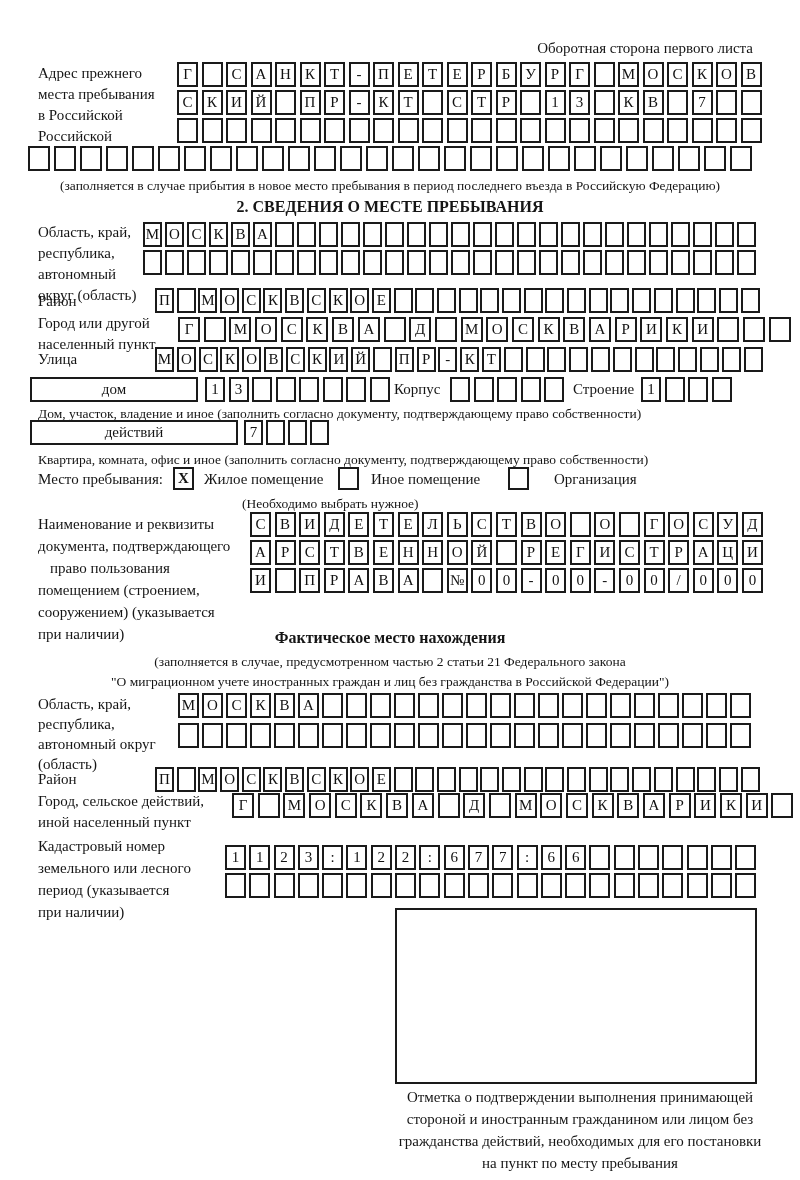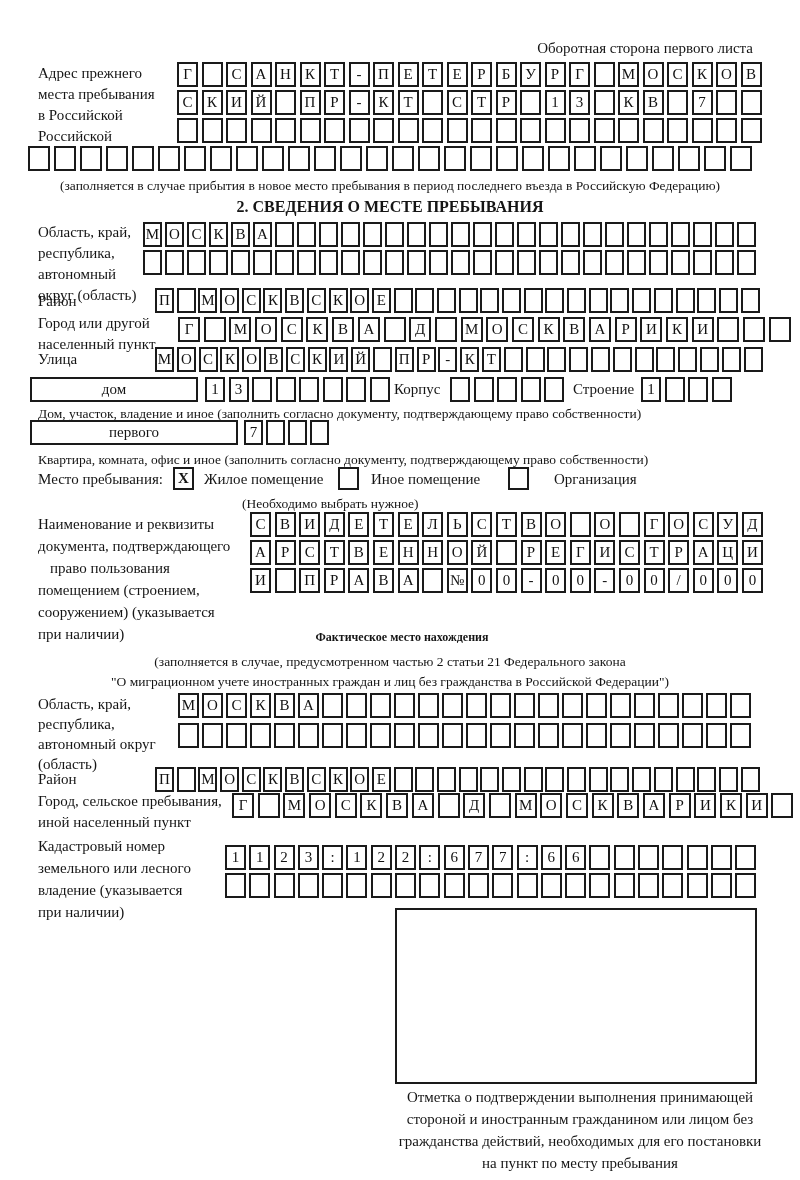--- a/index.html
+++ b/index.html
@@ -324,21 +324,21 @@
   <div class="lbl" style="left:573px;top:380px;">Строение</div>
   <div class="cells" style="left:641px;top:377px;">
       <span class="cell" style="width: 20px; margin-right: 3.5px;">1</span>
       <span class="cell" style="width: 20px; margin-right: 3.5px;"></span>
       <span class="cell" style="width: 20px; margin-right: 3.5px;"></span>
       <span class="cell" style="width: 20px; margin-right: 3.5px;"></span>
     </div>
 
   <div class="lbl small" style="left:38px;top:404px;">Дом, участок, владение и иное (заполнить согласно документу, подтверждающему право собственности)</div>
 
-  <div class="widebox" style="left:30px;top:420px;width:208px;">первого</div>
+  <div class="widebox" style="left:30px;top:420px;width:208px;">действий</div>
   <div class="cells" style="left:244px;top:420px;">
       <span class="cell" style="width: 19px; margin-right: 3px;">7</span>
       <span class="cell" style="width: 19px; margin-right: 3px;"></span>
       <span class="cell" style="width: 19px; margin-right: 3px;"></span>
       <span class="cell" style="width: 19px; margin-right: 3px;"></span>
     </div>
 
   <div class="lbl small" style="left:38px;top:450px;">Квартира, комната, офис и иное (заполнить согласно документу, подтверждающему право собственности)</div>
 
   <div class="lbl" style="left:38px;top:470px;">Место пребывания:</div>
@@ -419,21 +419,21 @@
       <span class="cell" style="width: 21px; margin-right: 3.6px;">0</span>
       <span class="cell" style="width: 21px; margin-right: 3.6px;">-</span>
       <span class="cell" style="width: 21px; margin-right: 3.6px;">0</span>
       <span class="cell" style="width: 21px; margin-right: 3.6px;">0</span>
       <span class="cell" style="width: 21px; margin-right: 3.6px;">/</span>
       <span class="cell" style="width: 21px; margin-right: 3.6px;">0</span>
       <span class="cell" style="width: 21px; margin-right: 3.6px;">0</span>
       <span class="cell" style="width: 21px; margin-right: 3.6px;">0</span>
     </div>
 
-  <div class="lbl bold center" style="left:0;top:628px;width:780px;font-size:12px;padding-left:12px;">Фактическое место нахождения</div>
+  <div class="lbl bold center" style="left:0;top:628px;width:780px;font-size:16px;">Фактическое место нахождения</div>
   <div class="lbl small center" style="left:0;top:652px;width:780px;">(заполняется в случае, предусмотренном частью 2 статьи 21 Федерального закона</div>
   <div class="lbl small center" style="left:0;top:672px;width:780px;">"О миграционном учете иностранных граждан и лиц без гражданства в Российской Федерации")</div>
 
   <div class="lbl" style="left:38px;top:695px;">Область, край,</div>
   <div class="lbl" style="left:38px;top:715px;">республика,</div>
   <div class="lbl" style="left:38px;top:735px;">автономный округ</div>
   <div class="lbl" style="left:38px;top:755px;">(область)</div>
   <div class="cells" style="left:178px;top:693px;">
       <span class="cell" style="width: 21px; margin-right: 3px;">М</span>
       <span class="cell" style="width: 21px; margin-right: 3px;">О</span>
@@ -512,21 +512,21 @@
       <span class="cell" style="width: 19px; margin-right: 2.7px;"></span>
       <span class="cell" style="width: 19px; margin-right: 2.7px;"></span>
       <span class="cell" style="width: 19px; margin-right: 2.7px;"></span>
       <span class="cell" style="width: 19px; margin-right: 2.7px;"></span>
       <span class="cell" style="width: 19px; margin-right: 2.7px;"></span>
       <span class="cell" style="width: 19px; margin-right: 2.7px;"></span>
       <span class="cell" style="width: 19px; margin-right: 2.7px;"></span>
       <span class="cell" style="width: 19px; margin-right: 2.7px;"></span>
     </div>
 
-  <div class="lbl" style="left:38px;top:792px;">Город, сельское пребывания,</div>
+  <div class="lbl" style="left:38px;top:792px;">Город, сельское действий,</div>
   <div class="lbl" style="left:38px;top:813px;">иной населенный пункт</div>
   <div class="cells" style="left:232px;top:793px;">
       <span class="cell" style="width: 22px; margin-right: 3.7px;">Г</span>
       <span class="cell" style="width: 22px; margin-right: 3.7px;"></span>
       <span class="cell" style="width: 22px; margin-right: 3.7px;">М</span>
       <span class="cell" style="width: 22px; margin-right: 3.7px;">О</span>
       <span class="cell" style="width: 22px; margin-right: 3.7px;">С</span>
       <span class="cell" style="width: 22px; margin-right: 3.7px;">К</span>
       <span class="cell" style="width: 22px; margin-right: 3.7px;">В</span>
       <span class="cell" style="width: 22px; margin-right: 3.7px;">А</span>
@@ -541,21 +541,21 @@
       <span class="cell" style="width: 22px; margin-right: 3.7px;">А</span>
       <span class="cell" style="width: 22px; margin-right: 3.7px;">Р</span>
       <span class="cell" style="width: 22px; margin-right: 3.7px;">И</span>
       <span class="cell" style="width: 22px; margin-right: 3.7px;">К</span>
       <span class="cell" style="width: 22px; margin-right: 3.7px;">И</span>
       <span class="cell" style="width: 22px; margin-right: 3.7px;"></span>
     </div>
 
   <div class="lbl" style="left:38px;top:837px;">Кадастровый номер</div>
   <div class="lbl" style="left:38px;top:859px;">земельного или лесного</div>
-  <div class="lbl" style="left:38px;top:881px;">владение (указывается</div>
+  <div class="lbl" style="left:38px;top:881px;">период (указывается</div>
   <div class="lbl" style="left:38px;top:903px;">при наличии)</div>
   <div class="cells" style="left:225px;top:845px;">
       <span class="cell" style="width: 21px; margin-right: 3.3px;">1</span>
       <span class="cell" style="width: 21px; margin-right: 3.3px;">1</span>
       <span class="cell" style="width: 21px; margin-right: 3.3px;">2</span>
       <span class="cell" style="width: 21px; margin-right: 3.3px;">3</span>
       <span class="cell" style="width: 21px; margin-right: 3.3px;">:</span>
       <span class="cell" style="width: 21px; margin-right: 3.3px;">1</span>
       <span class="cell" style="width: 21px; margin-right: 3.3px;">2</span>
       <span class="cell" style="width: 21px; margin-right: 3.3px;">2</span>

